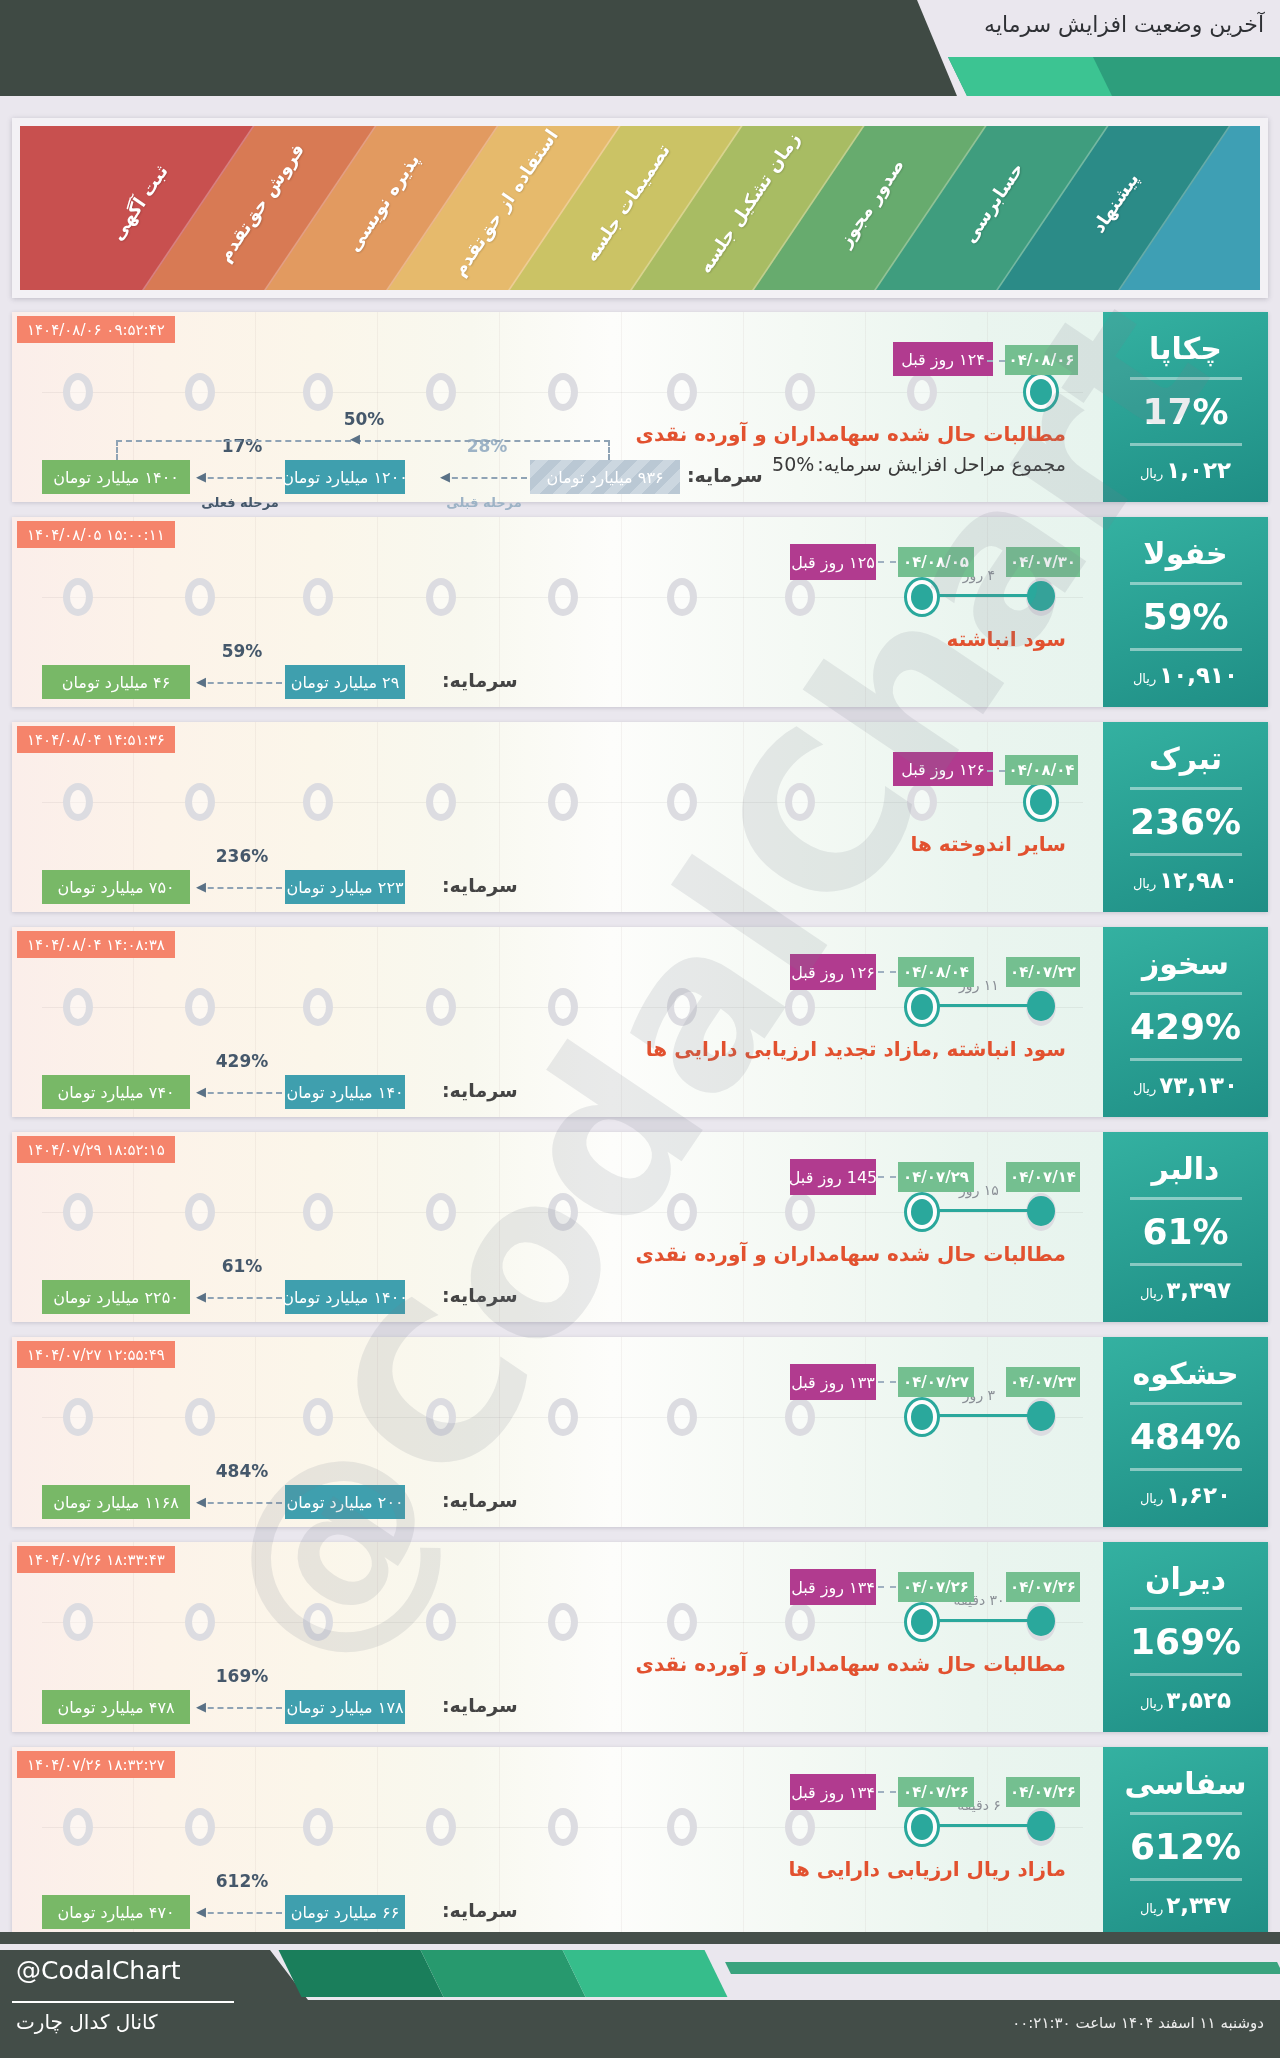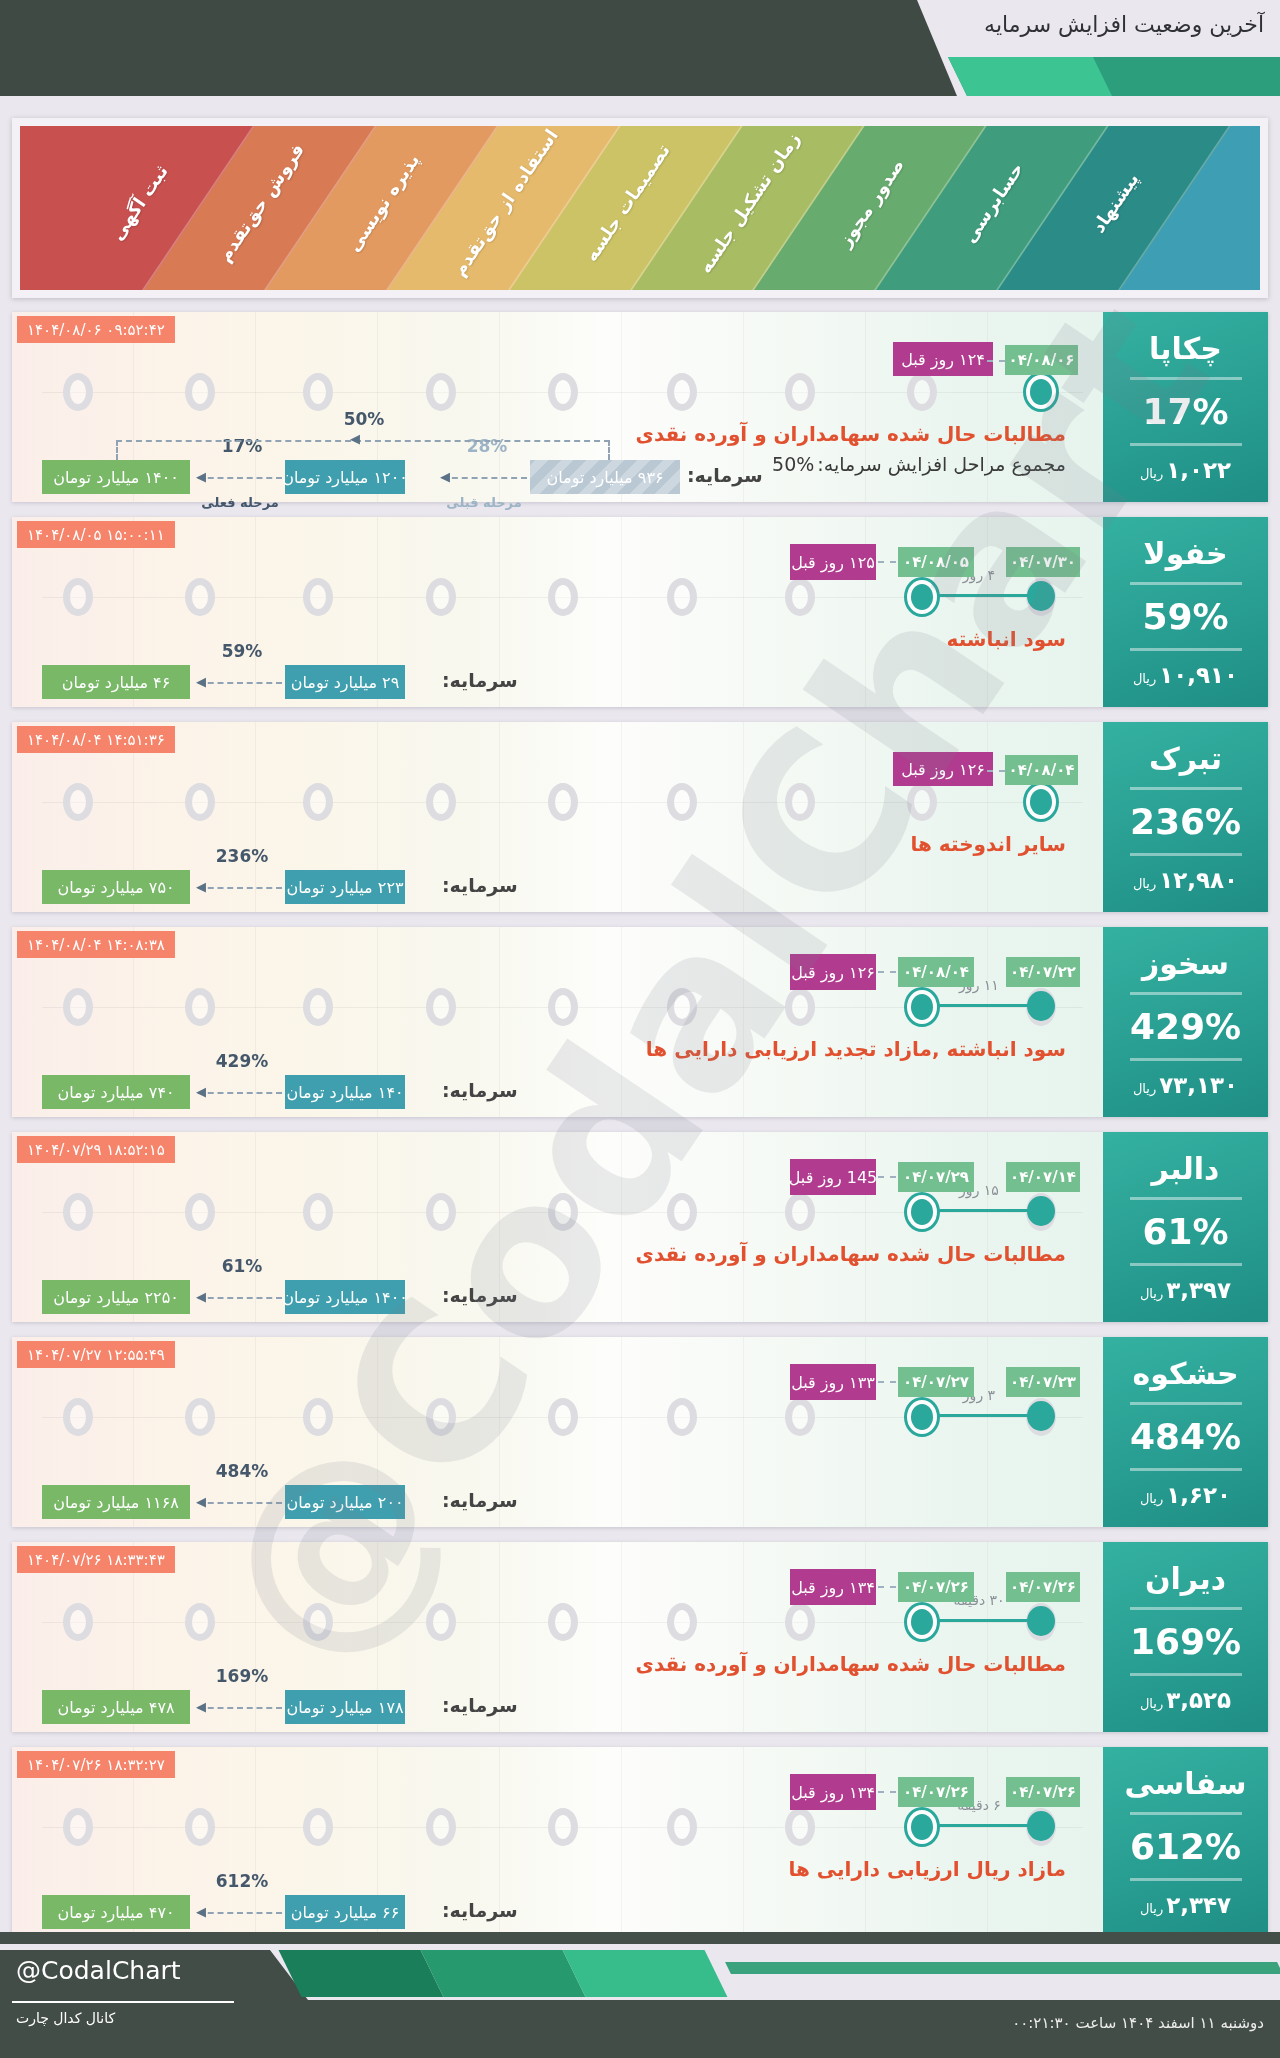--- a/index.html
+++ b/index.html
@@ -100,21 +100,21 @@
   .f-dark{position:absolute;inset:0;background:#434d48;
     clip-path:polygon(0 0,270px 0,308px 50px,1280px 50px,1280px 108px,0 108px);}
   .fp{position:absolute;top:0;height:47px;width:142px;transform:skewX(26deg);}
   .p1{left:290px;background:#1a7e5b;}
   .p2{left:432px;background:#27996e;}
   .p3{left:574px;background:#36bd8b;}
   .f-bar{position:absolute;left:728px;top:12px;width:552px;height:12px;background:#3aa37e;
     transform:skewX(26deg);}
   .f-handle{position:absolute;left:16px;top:6px;color:#fff;font-size:25px;}
   .f-line{position:absolute;left:12px;top:51px;width:222px;border-top:2px solid #fff;}
-  .f-channel{position:absolute;left:16px;top:60px;color:#fff;font-size:14px;}
+  .f-channel{position:absolute;left:16px;top:60px;color:#fff;font-size:20px;}
   .f-date{position:absolute;right:16px;top:64px;color:#eee;font-size:15px;}
 </style>
 </head>
 <body>
 
 <header class="top">
   <div class="t-dark"></div>
   <div class="t-sub">آخرین وضعیت افزایش سرمایه</div>
   <div class="t-greens">
       <i></i>

